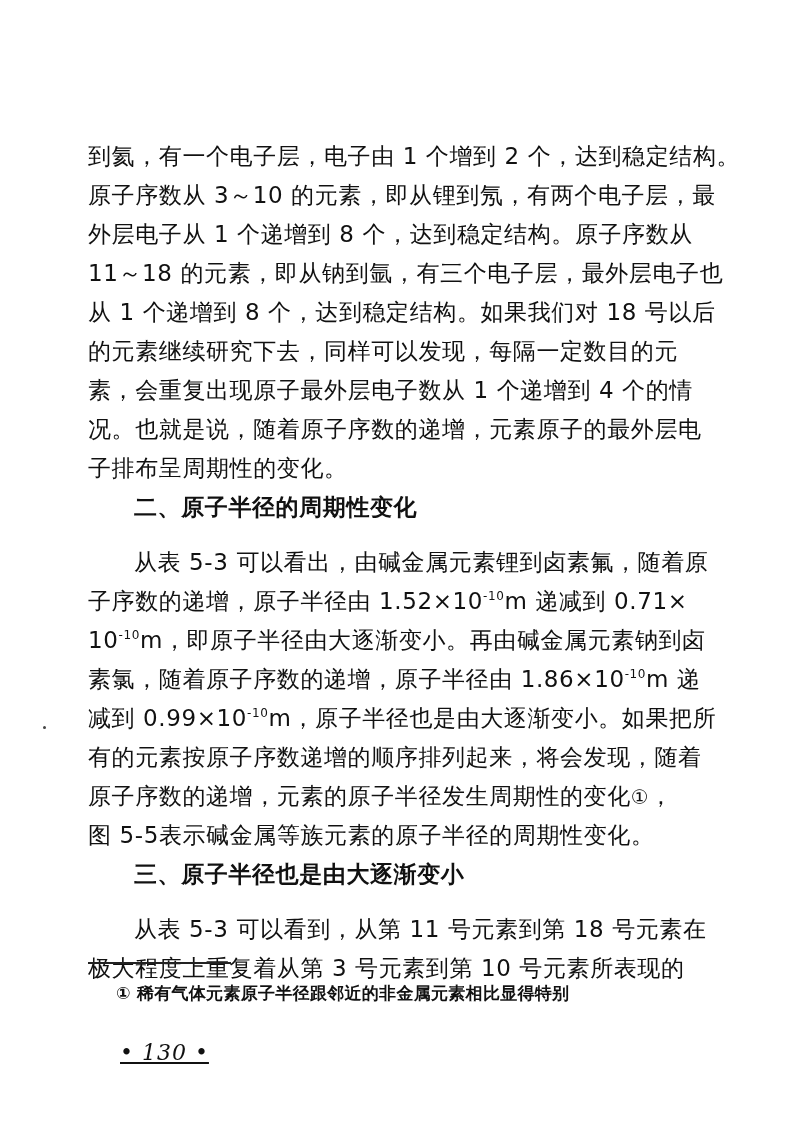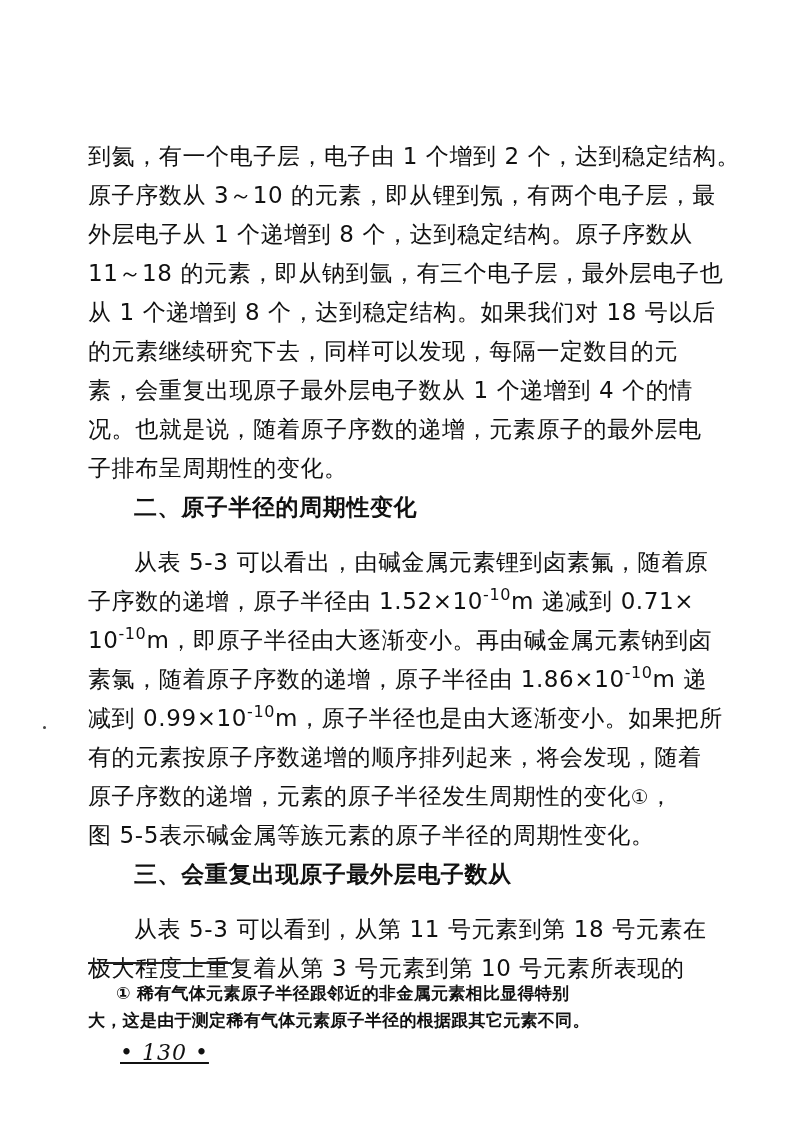--- a/index.html
+++ b/index.html
@@ -33,21 +33,21 @@
       letter-spacing: 0.6px;
       white-space: nowrap;
       font-weight: 500;
     }
     .line.indent { padding-left: 46px; margin-top: 16px; }
     .line.heading {
       font-weight: bold;
       padding-left: 46px;
     }
     sup {
-      font-size: 16px;
+      font-size: 12px;
       line-height: 0;
       vertical-align: 9px;
     }
     .circled { font-size: 20px; }
     .margin-dot {
       position: absolute;
       left: 43px;
       top: 726px;
       width: 3px; height: 3px;
       border-radius: 50%;
@@ -117,29 +117,28 @@
     </div>
     <div class="line">
       <span>减到 0.99×10</span><sup>-10</sup><span>m，原子半径也是由大逐渐变小。如果把所</span>
     </div>
     <div class="line">有的元素按原子序数递增的顺序排列起来，将会发现，随着</div>
     <div class="line">
       <span>原子序数的递增，元素的原子半径发生周期性的变化</span><span class="circled">①</span><span>，</span>
     </div>
     <div class="line">图 5-5表示碱金属等族元素的原子半径的周期性变化。</div>
 
-    <div class="line heading">三、会重复出现原子最外层电子数从</div>
+    <div class="line heading">三、原子半径也是由大逐渐变小</div>
     <div class="line indent">从表 5-3 可以看到，从第 11 号元素到第 18 号元素在</div>
     <div class="line">极大程度上重复着从第 3 号元素到第 10 号元素所表现的</div>
   </div>
 
   <div class="margin-dot"></div>
 
   <div class="footnote-rule"></div>
 
   <div class="footnotes">
     <div class="fn-line indent">①  稀有气体元素原子半径跟邻近的非金属元素相比显得特别</div>
-    <div class="fn-line">大，这是由于测定稀有气体元素原子半径的根据跟其它元素不同。</div>
   </div>
 
   <div class="page-number">• 130 •</div>
 
 </div>
 
 </body></html>

